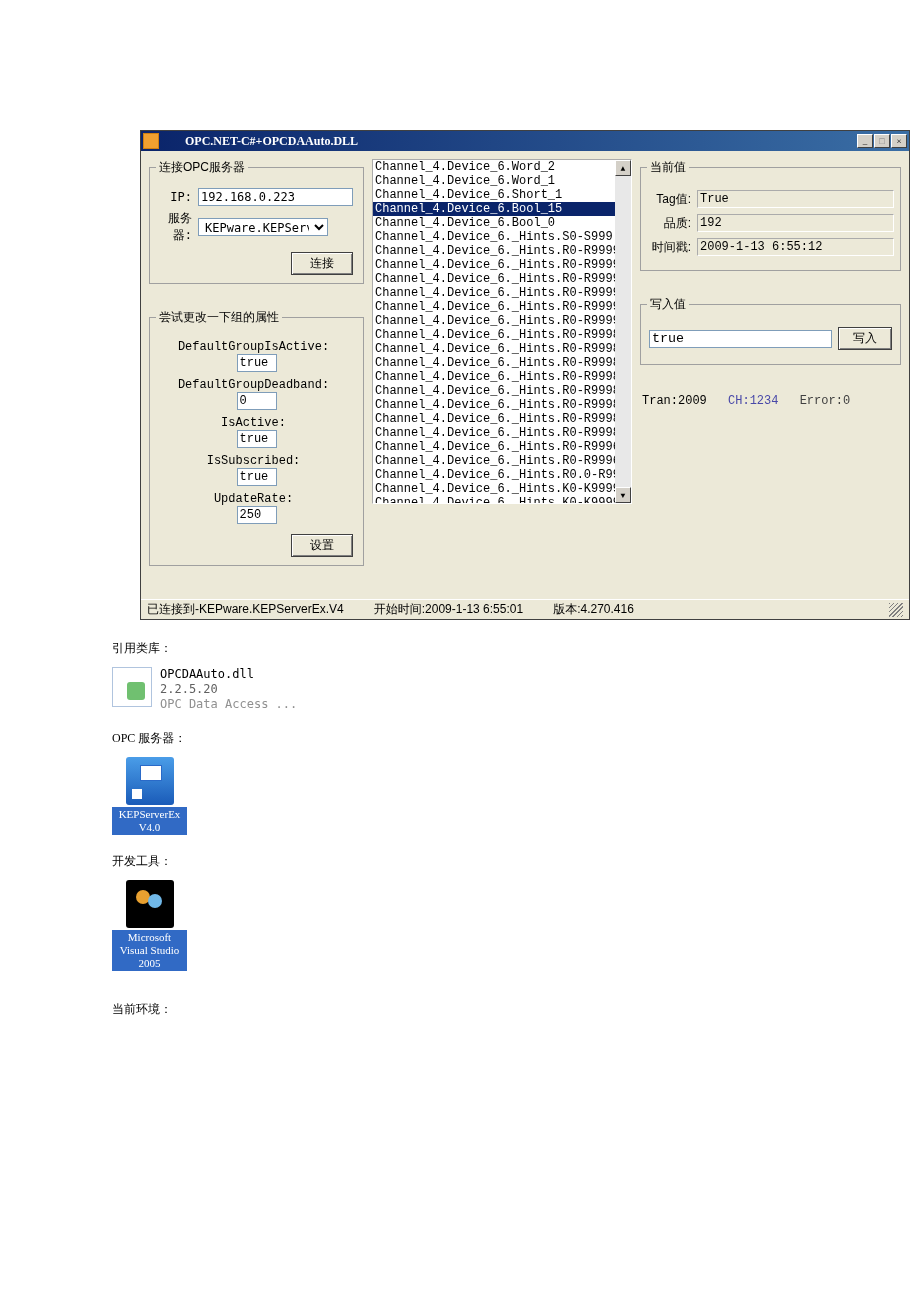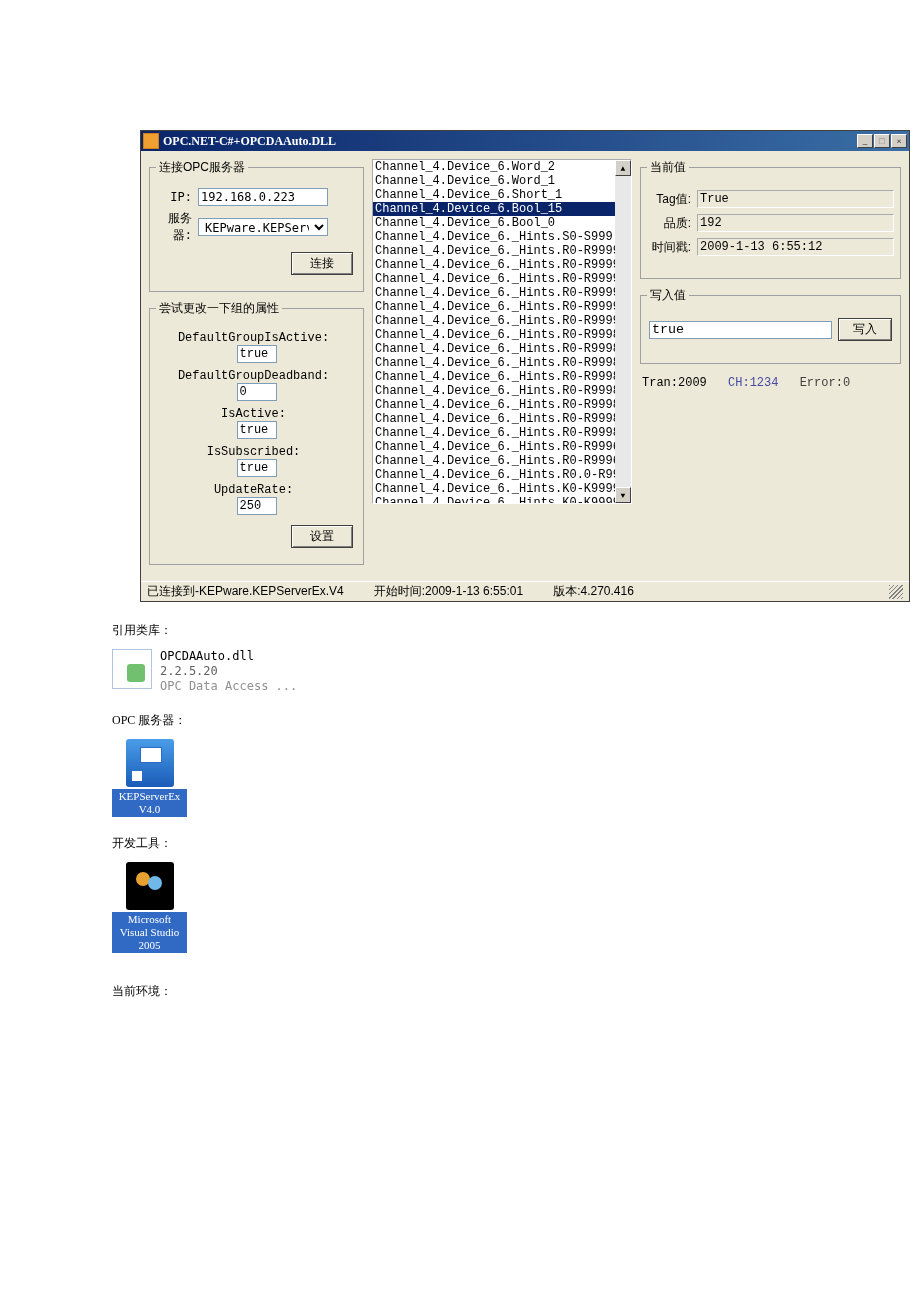--- a/index.html
+++ b/index.html
@@ -1,29 +1,29 @@
 <!DOCTYPE html>
 <html><head>
 <meta charset="utf-8">
 <style>
 * { box-sizing: border-box; margin: 0; padding: 0; }
 body { font-family: "SimSun", "宋体", sans-serif; font-size: 12px; background: #fff; color: #000; }
 .page { width: 920px; padding: 0; position: relative; }
 .app-window { margin: 130px 0 0 140px; width: 770px; background: #ece9d8; border: 1px solid #404040; }
-.titlebar { height: 20px; background: linear-gradient(to right, #0a246a, #3a6ea5); color: #fff; display: flex; align-items: center; padding: 0 2px; font-family: "SimSun"; font-size: 12px; }
+.titlebar { height: 20px; background: linear-gradient(to right, #0a246a, #3a6ea5); color: #fff; display: flex; align-items: center; padding: 0 2px; font-family: "SimSun"; font-size: 12px; gap: 22px; }
 .titlebar .ticon { width: 16px; height: 16px; background: #f0a030; border: 1px solid #d08010; margin-right: 4px; display:inline-block; }
 .titlebar .ttext { flex: 1; font-weight: bold; }
 .tbtns { display: flex; gap: 1px; }
 .tbtn { width: 16px; height: 14px; background: #d4d0c8; border: 1px solid #fff; border-right-color:#404040; border-bottom-color:#404040; font-size: 9px; display:flex;align-items:center;justify-content:center;color:#000; }
 .tbtn.disabled { color: #808080; }
 .client { padding: 8px; display: flex; gap: 8px; }
 .col-left { width: 215px; }
 .col-mid { width: 260px; }
 .col-right { flex: 1; }
-fieldset { border: 1px solid #a0a0a0; padding: 8px 6px 16px 6px; margin-bottom: 8px; }
+fieldset { border: 1px solid #a0a0a0; padding: 8px 6px 8px 6px; margin-bottom: 25px; }
 legend { padding: 0 3px; font-size: 12px; }
 .row { display: flex; align-items: center; margin: 4px 0; }
 .row label { width: 140px; text-align: right; padding-right: 6px; font-family: "SimSun", monospace; }
 .row label.short { width: 42px; }
 input.txt, select.sel { font-family: "SimSun", monospace; font-size: 12px; border: 1px solid #7f9db9; background:#fff; padding: 1px 2px; height: 18px; }
 input.txt { width: 96px; }
 select.sel { width: 130px; }
 .btn { font-family: "SimSun"; font-size: 12px; border: 1px solid #404040; background: #ece9d8; padding: 2px 18px; box-shadow: inset 1px 1px 0 #fff, inset -1px -1px 0 #808080; }
 .btn-row { text-align: right; padding: 4px 4px 0 0; }
 .group-row { display:flex; align-items:center; margin: 6px 0; flex-direction: column;}
@@ -81,21 +81,21 @@
       <div class="tbtn disabled">□</div>
       <div class="tbtn">×</div>
     </div>
   </div>
   <div class="client">
     <div class="col-left">
       <fieldset>
         <legend>连接OPC服务器</legend>
         <div class="row">
           <label class="short">IP:</label>
-          <input class="txt" style="width: 130px;" value="192.168.0.223">
+          <input class="txt" style="width: 155px;" value="192.168.0.223">
         </div>
         <div class="row">
           <label class="short">服务器:</label>
           <select class="sel">
             <option>KEPware.KEPServe</option>
           </select>
         </div>
         <div class="btn-row">
           <button class="btn">连接</button>
         </div>

